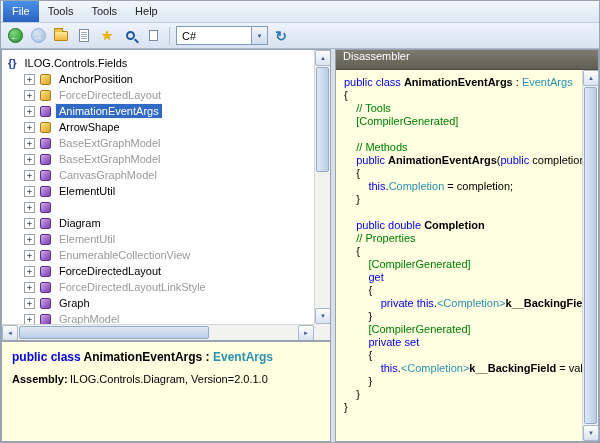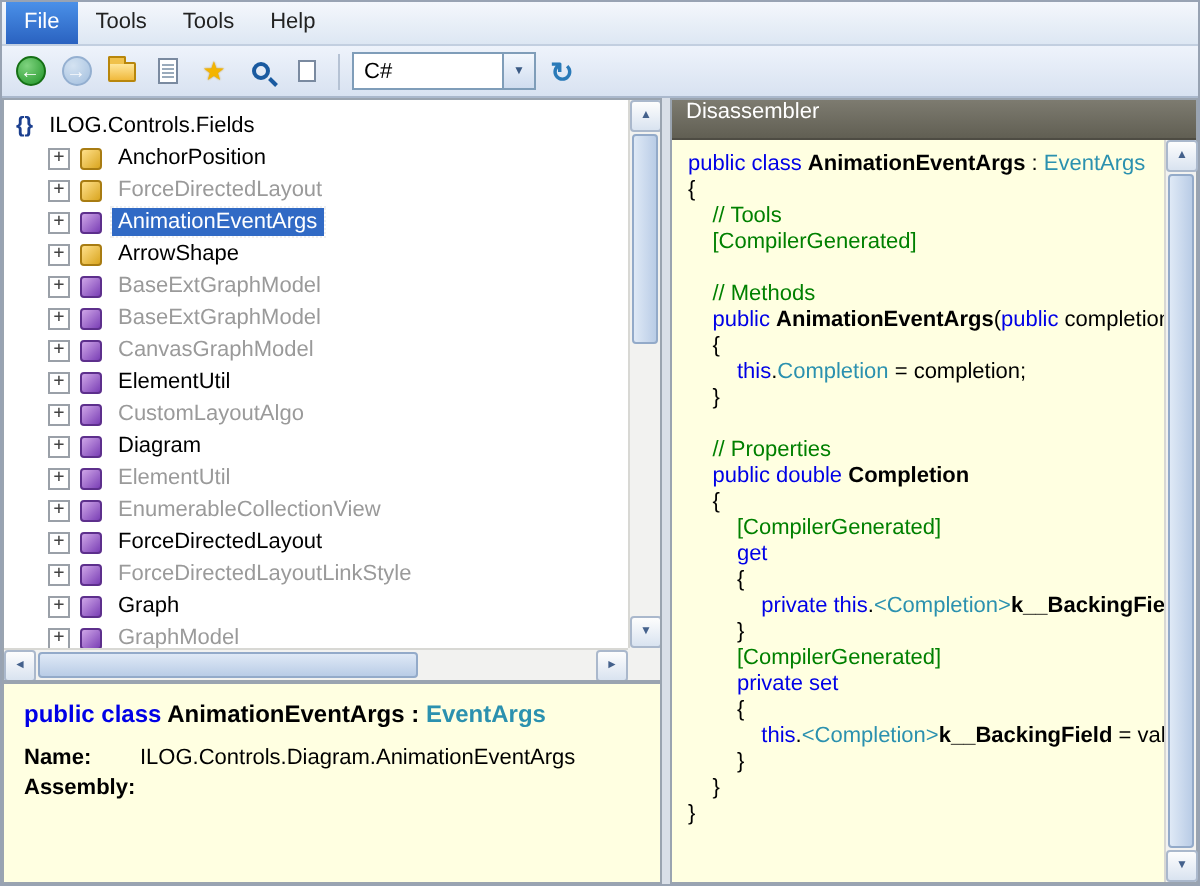--- a/index.html
+++ b/index.html
@@ -189,21 +189,20 @@
                 <span class="t-label muted">CanvasGraphModel</span>
               </div>
               <div class="tree-row tree-child">
                 <span class="expander">+</span>
                 <span class="t-icon class"></span>
                 <span class="t-label">ElementUtil</span>
               </div>
               <div class="tree-row tree-child">
                 <span class="expander">+</span>
                 <span class="t-icon class"></span>
-                <span class="t-label muted">CustomLayoutAlgo</span>
               </div>
               <div class="tree-row tree-child">
                 <span class="expander">+</span>
                 <span class="t-icon class"></span>
                 <span class="t-label">Diagram</span>
               </div>
               <div class="tree-row tree-child">
                 <span class="expander">+</span>
                 <span class="t-icon class"></span>
                 <span class="t-label muted">ElementUtil</span>
@@ -245,25 +244,22 @@
           <div class="sb-thumb" style="left:17px; top:1px; bottom:1px; width:190px;"></div>
           <div class="sb-btn" style="right:0; top:0;">►</div>
         </div>
         <div class="sb-corner"></div>
       </div>
 
       <div class="details">
         <div class="sig" id="detail-signature"><span class="c-kw">public class </span><span class="c-b">AnimationEventArgs</span><span class="c-p"> : </span><span class="c-ty">EventArgs</span></div>
         <div id="detail-rows">
             <div class="detail-row">
-              <span class="detail-label">Name:</span>
-              <span class="detail-value">ILOG.Controls.Diagram.AnimationEventArgs</span>
-            </div>
-            <div class="detail-row">
               <span class="detail-label">Assembly:</span>
+              <span class="detail-value">ILOG.Controls.Diagram, Version=2.0.1.0</span>
             </div>
           </div>
       </div>
     </div>
 
     <div class="splitter"></div>
 
     <div class="right-pane">
       <div class="dis-header">
         <span>Disassembler</span>
@@ -273,22 +269,22 @@
           <div class="code-line"><span class="c-p">{</span></div>
           <div class="code-line"><span class="c-cm">    // Tools</span></div>
           <div class="code-line"><span class="c-at">    [CompilerGenerated]</span></div>
           <div class="code-line">&nbsp;</div>
           <div class="code-line"><span class="c-cm">    // Methods</span></div>
           <div class="code-line"><span class="c-kw">    public </span><span class="c-b">AnimationEventArgs</span><span class="c-p">(</span><span class="c-kw">public</span><span class="c-p"> completion)</span></div>
           <div class="code-line"><span class="c-p">    {</span></div>
           <div class="code-line"><span class="c-kw">        this</span><span class="c-p">.</span><span class="c-ty">Completion</span><span class="c-p"> = completion;</span></div>
           <div class="code-line"><span class="c-p">    }</span></div>
           <div class="code-line">&nbsp;</div>
+          <div class="code-line"><span class="c-kw">    public double </span><span class="c-b">Completion</span></div>
           <div class="code-line"><span class="c-cm">    // Properties</span></div>
-          <div class="code-line"><span class="c-kw">    public double </span><span class="c-b">Completion</span></div>
           <div class="code-line"><span class="c-p">    {</span></div>
           <div class="code-line"><span class="c-at">        [CompilerGenerated]</span></div>
           <div class="code-line"><span class="c-kw">        get</span></div>
           <div class="code-line"><span class="c-p">        {</span></div>
           <div class="code-line"><span class="c-kw">            private this</span><span class="c-p">.</span><span class="c-ty">&lt;Completion&gt;</span><span class="c-b">k__BackingField</span></div>
           <div class="code-line"><span class="c-p">        }</span></div>
           <div class="code-line"><span class="c-at">        [CompilerGenerated]</span></div>
           <div class="code-line"><span class="c-kw">        private set</span></div>
           <div class="code-line"><span class="c-p">        {</span></div>
           <div class="code-line"><span class="c-kw">            this</span><span class="c-p">.</span><span class="c-ty">&lt;Completion&gt;</span><span class="c-b">k__BackingField</span><span class="c-p"> = value;</span></div>

